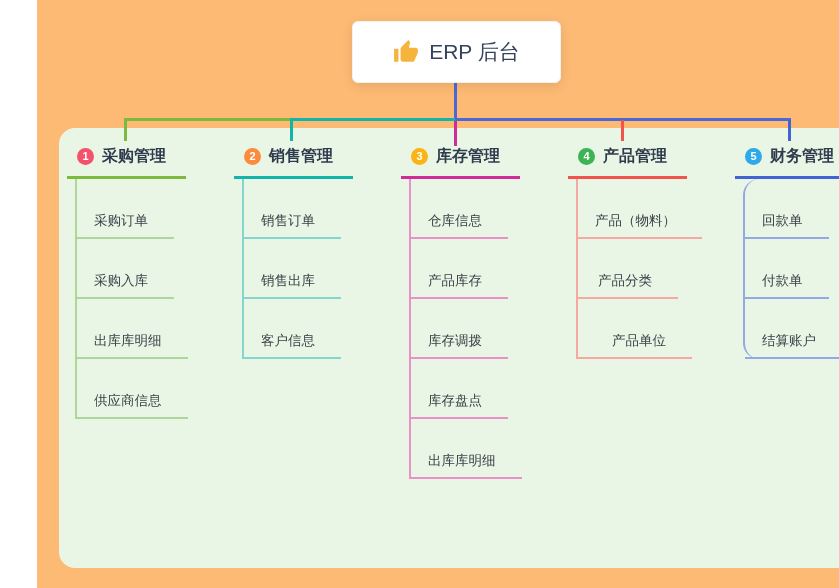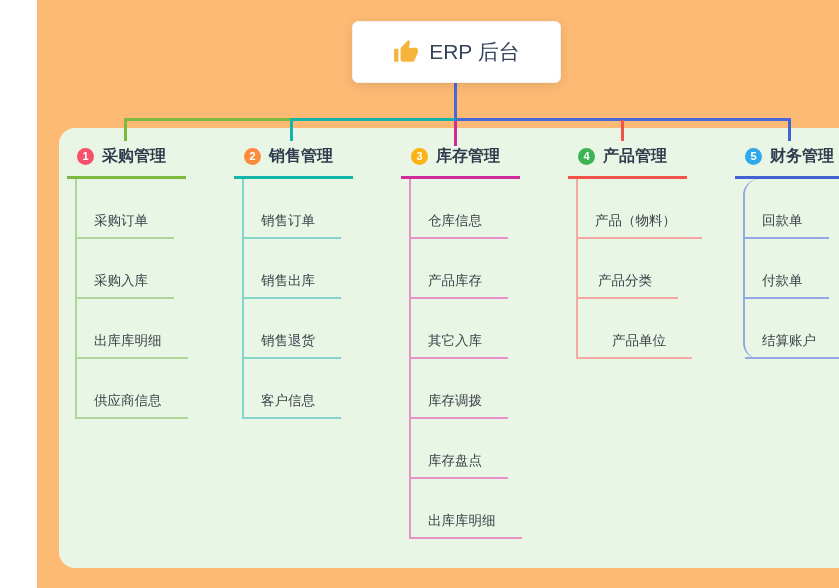--- a/index.html
+++ b/index.html
@@ -90,34 +90,32 @@
   </div>
 
   <div class="branch" style="left:197px;">
     <div class="branch-title" style="border-bottom-color: rgb(19, 181, 171);">
       <span class="badge" style="background-color: rgb(251, 140, 61);">2</span>
       <span>销售管理</span>
     </div>
     <ul class="children" style="border-left-color: rgb(131, 213, 206);">
       <li class="child" style="border-bottom-color: rgb(131, 213, 206);">销售订单</li>
       <li class="child" style="border-bottom-color: rgb(131, 213, 206);">销售出库</li>
-      <li class="child" style="border-bottom-color: rgb(131, 213, 206);">销售退货</li>
       <li class="child" style="border-bottom-color: rgb(131, 213, 206);">客户信息</li>
     </ul>
   </div>
 
   <div class="branch" style="left:364px;">
     <div class="branch-title" style="border-bottom-color: rgb(208, 43, 154);">
       <span class="badge" style="background-color: rgb(252, 179, 21);">3</span>
       <span>库存管理</span>
     </div>
     <ul class="children" style="border-left-color: rgb(232, 146, 200);">
       <li class="child" style="border-bottom-color: rgb(232, 146, 200);">仓库信息</li>
       <li class="child" style="border-bottom-color: rgb(232, 146, 200);">产品库存</li>
-      <li class="child" style="border-bottom-color: rgb(232, 146, 200);">其它入库</li>
       <li class="child" style="border-bottom-color: rgb(232, 146, 200);">库存调拨</li>
       <li class="child" style="border-bottom-color: rgb(232, 146, 200);">库存盘点</li>
       <li class="child" style="border-bottom-color: rgb(232, 146, 200);">出库库明细</li>
     </ul>
   </div>
 
   <div class="branch" style="left:531px;">
     <div class="branch-title" style="border-bottom-color: rgb(242, 84, 75);">
       <span class="badge" style="background-color: rgb(60, 180, 84);">4</span>
       <span>产品管理</span>

